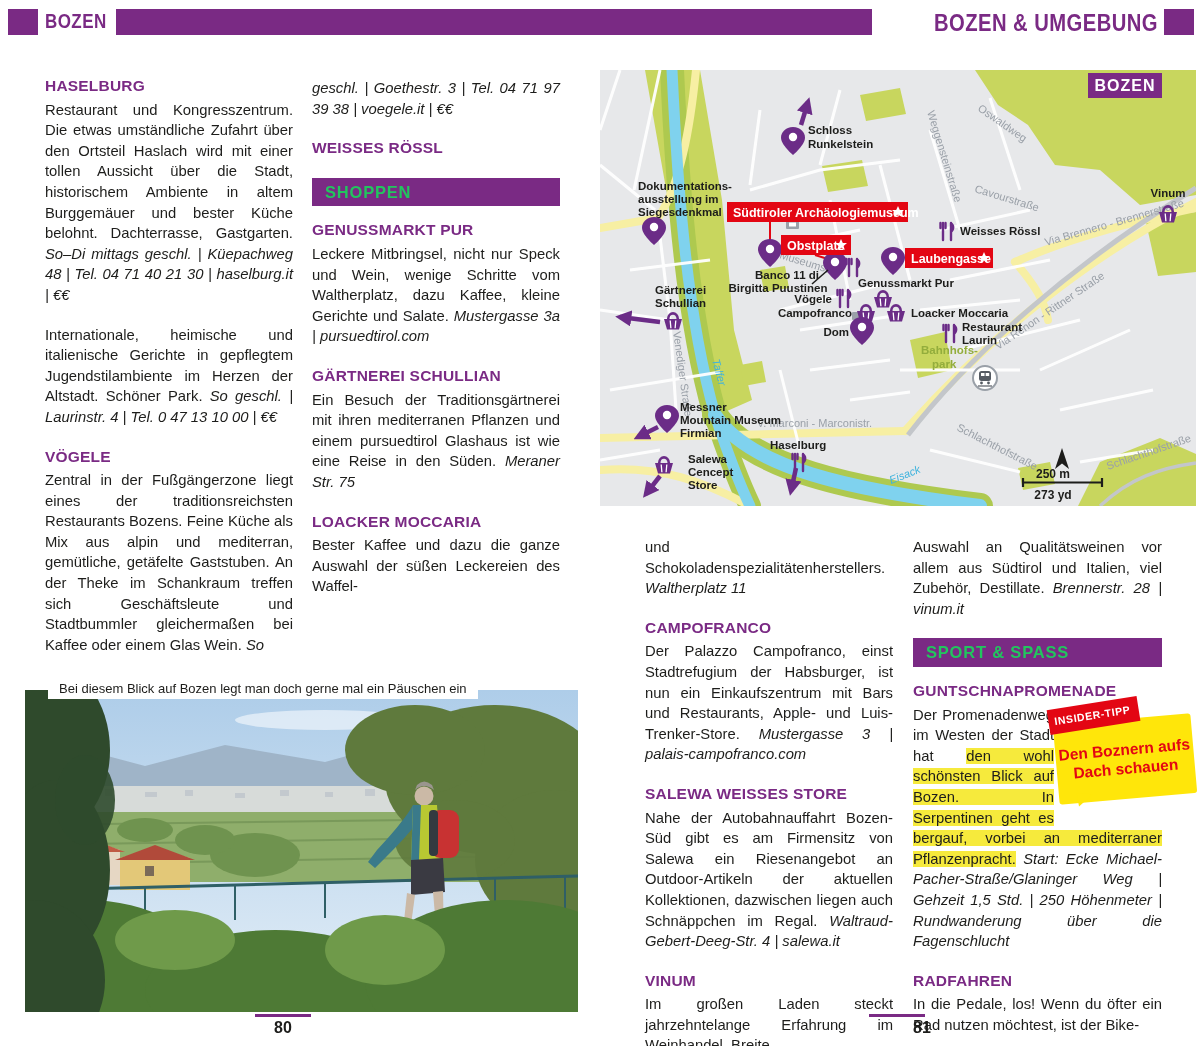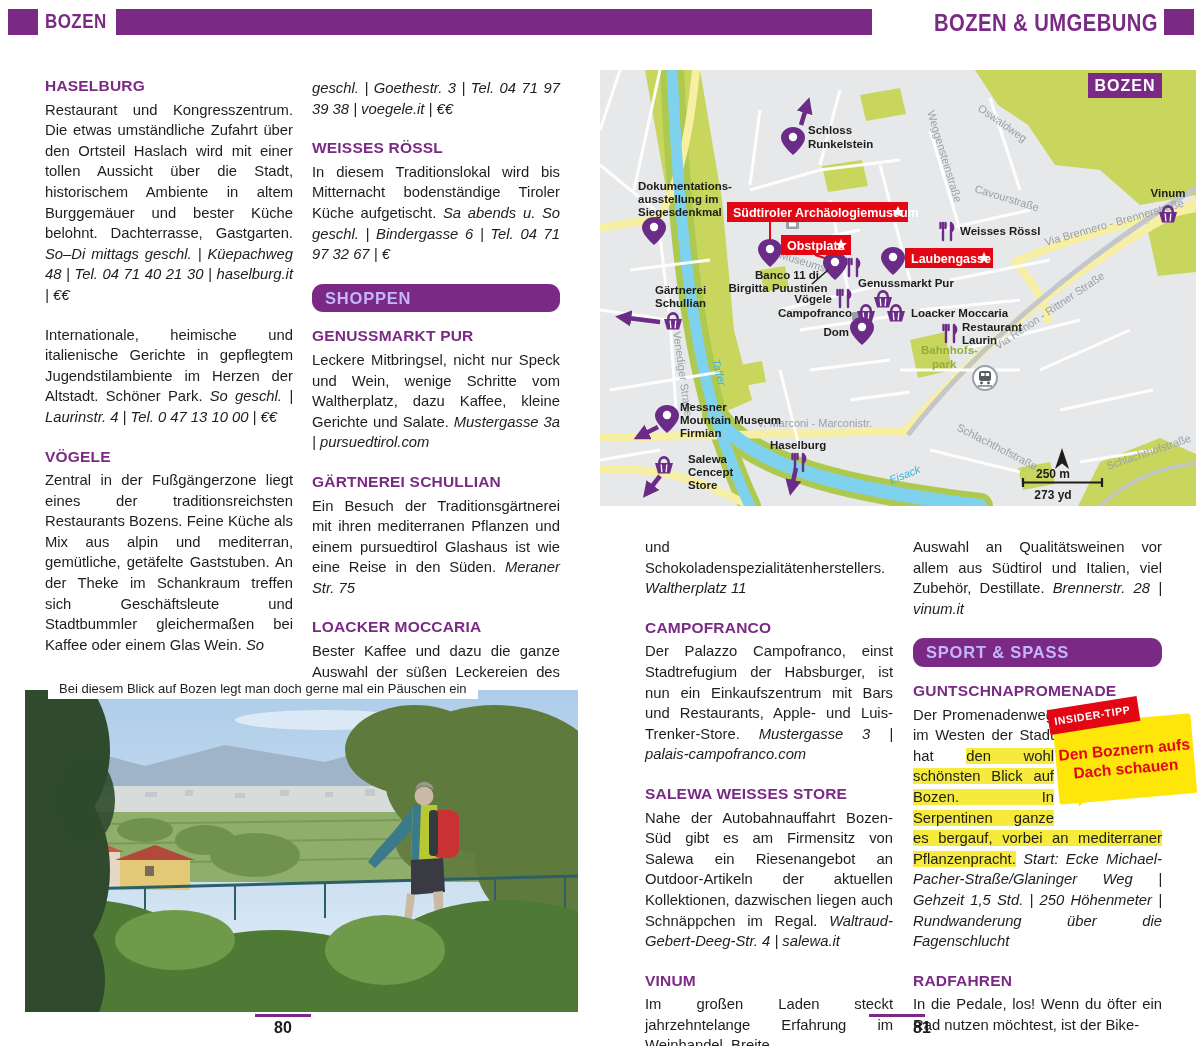--- a/index.html
+++ b/index.html
@@ -15,22 +15,22 @@
   .col{position:absolute;width:248px;font-size:14.8px;line-height:20.6px;text-align:justify;}
   .col1{left:45px;top:76px;}
   .col2{left:312px;top:78px;}
   .col3{left:645px;top:537px;}
   .col4{left:913px;top:537px;width:249px;}
   .entry{margin-bottom:19px;}
   .ltitle{color:#7a2a84;font-size:15.5px;font-weight:bold;margin:0 0 3px 0;letter-spacing:.2px;}
   p.lbody{margin:0;}
   .it{font-style:italic;}
   .hl{background:#f6ea3c;}
-  .secbar{background:#7a2a84;color:#c4b5fd;font-weight:bold;font-size:16.5px;letter-spacing:.8px;
-          padding:4px 0 4px 13px;margin:2px 0 14px 0;border-radius:11px;}
+  .secbar{background:#7a2a84;color:#22c55e;font-weight:bold;font-size:16.5px;letter-spacing:.8px;
+          padding:4px 0 4px 13px;margin:2px 0 14px 0;}
   
   .tip-wrap{float:right;width:100px;height:104px;position:relative;margin:0 0 2px 8px;}
   .tip-bubble{position:absolute;left:-6px;top:14px;width:138px;height:80px;background:#ffe60a;
               border-radius:3px;transform:rotate(-5deg);display:flex;align-items:center;justify-content:center;
               text-align:center;color:#e30613;font-weight:bold;font-size:15.5px;line-height:19px;z-index:3;}
   .tip-bubble::after{content:"";position:absolute;left:16px;bottom:-17px;width:0;height:0;
               border:13px solid transparent;border-top-color:#ffe60a;border-left-width:3px;transform:rotate(8deg);}
   .tip-ribbon{position:absolute;left:-14px;top:-2px;background:#e30613;color:#fff;font-weight:bold;
               font-size:10.5px;letter-spacing:.6px;padding:2px 8px 2px 6px;transform:rotate(-9deg);z-index:4;}
   
@@ -75,21 +75,20 @@
     <p class="lbody"><span>Zentral in der Fußgängerzone liegt eines der traditionsreichsten Restaurants Bozens. Feine Küche als Mix aus alpin und mediterran, gemütliche, getäfelte Gaststuben. An der Theke im Schankraum treffen sich Geschäftsleute und Stadtbummler gleichermaßen bei Kaffee oder einem Glas Wein. </span><span class="it">So</span></p>
   </div>
 </div>
 
 <div class="col col2">
   <div class="entry">
     <p class="lbody"><span class="it">geschl. | Goethestr. 3 | Tel. 04 71 97 39 38 | voegele.it | €€</span></p>
   </div>
   <div class="entry">
     <h3 class="ltitle">WEISSES RÖSSL</h3>
-    <p class="lbody"><span>In diesem Traditionslokal wird bis Mitternacht bodenständige Tiroler Küche aufgetischt. </span><span class="it">Sa abends u. So geschl. | Bindergasse 6 | Tel. 04 71 97 32 67 | €</span></p>
   </div>
   <div class="secbar">SHOPPEN</div>
   <div class="entry">
     <h3 class="ltitle">GENUSSMARKT PUR</h3>
     <p class="lbody"><span>Leckere Mitbringsel, nicht nur Speck und Wein, wenige Schritte vom Waltherplatz, dazu Kaffee, kleine Gerichte und Salate. </span><span class="it">Mustergasse 3a | pursuedtirol.com</span></p>
   </div>
   <div class="entry">
     <h3 class="ltitle">GÄRTNEREI SCHULLIAN</h3>
     <p class="lbody"><span>Ein Besuch der Traditionsgärtnerei mit ihren mediterranen Pflanzen und einem pursuedtirol Glashaus ist wie eine Reise in den Süden. </span><span class="it">Meraner Str. 75</span></p>
   </div>
@@ -122,21 +121,21 @@
     <p class="lbody"><span>Auswahl an Qualitätsweinen vor allem aus Südtirol und Italien, viel Zubehör, Destillate. </span><span class="it">Brennerstr. 28 | vinum.it</span></p>
   </div>
   <div class="secbar">SPORT &amp; SPASS</div>
   <div class="entry">
     <h3 class="ltitle">GUNTSCHNAPROMENADE</h3>
     <p class="lbody">
       <span class="tip-wrap">
         <span class="tip-ribbon">INSIDER-TIPP</span>
         <span class="tip-bubble">Den Boznern aufs Dach schauen</span>
       </span>
-      <span>Der Promenadenweg im Westen der Stadt hat </span><span class="hl">den wohl schönsten Blick auf Bozen. In Serpentinen ganze es bergauf, vorbei an mediterraner Pflanzenpracht.</span><span class="it"> Start: Ecke Michael-Pacher-Straße/Glaninger Weg | Gehzeit 1,5 Std. | 250 Höhenmeter | Rundwanderung über die Fagenschlucht</span>
+      <span>Der Promenadenweg im Westen der Stadt hat </span><span class="hl">den wohl schönsten Blick auf Bozen. In Serpentinen geht es bergauf, vorbei an mediterraner Pflanzenpracht.</span><span class="it"> Start: Ecke Michael-Pacher-Straße/Glaninger Weg | Gehzeit 1,5 Std. | 250 Höhenmeter | Rundwanderung über die Fagenschlucht</span>
     </p>
   </div>
   <div class="entry">
     <h3 class="ltitle">RADFAHREN</h3>
     <p class="lbody"><span>In die Pedale, los! Wenn du öfter ein Rad nutzen möchtest, ist der Bike-</span></p>
   </div>
 </div>
 
 <div class="photo-caption">Bei diesem Blick auf Bozen legt man doch gerne mal ein Päuschen ein</div>
 <div class="photo">

